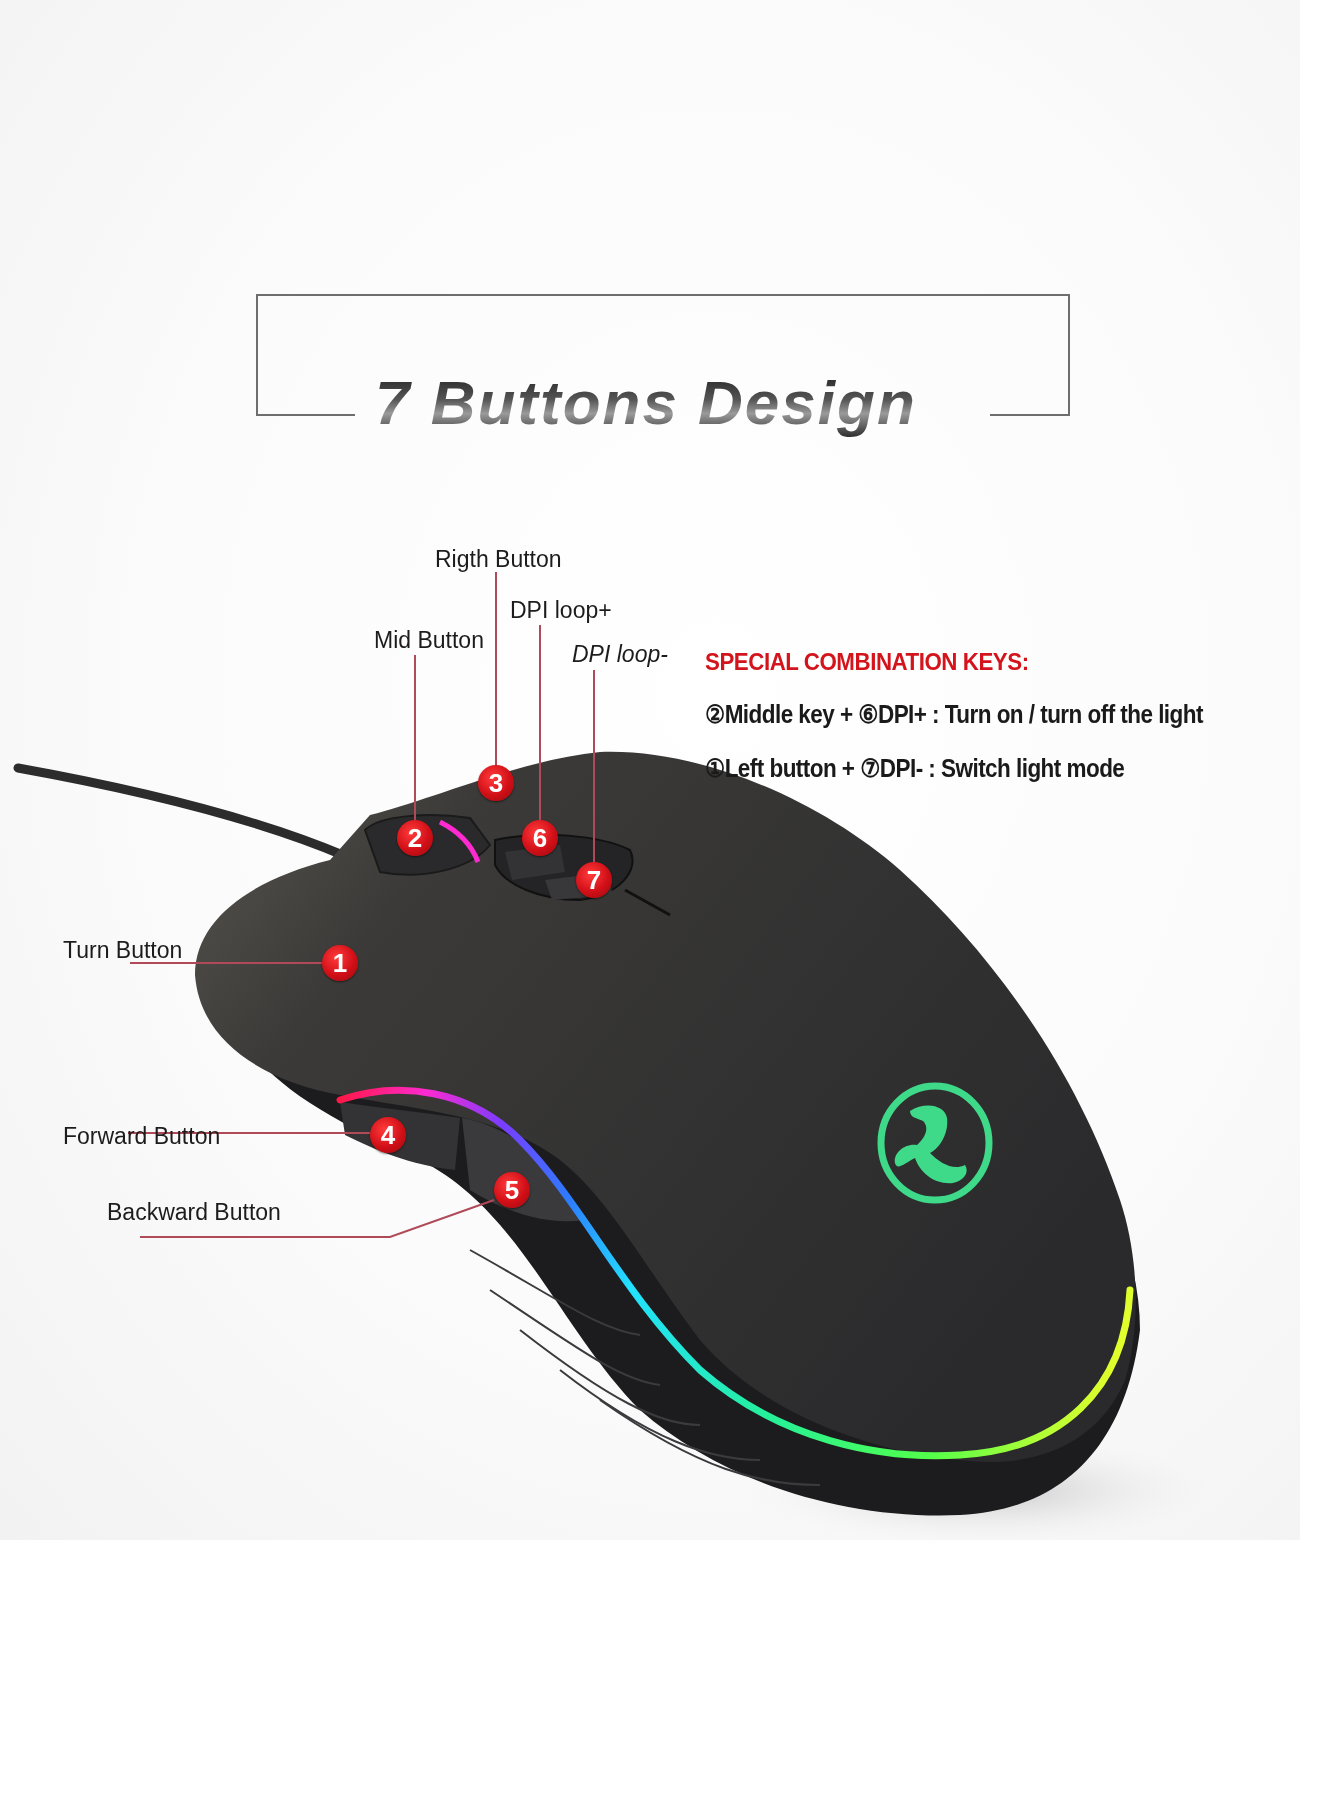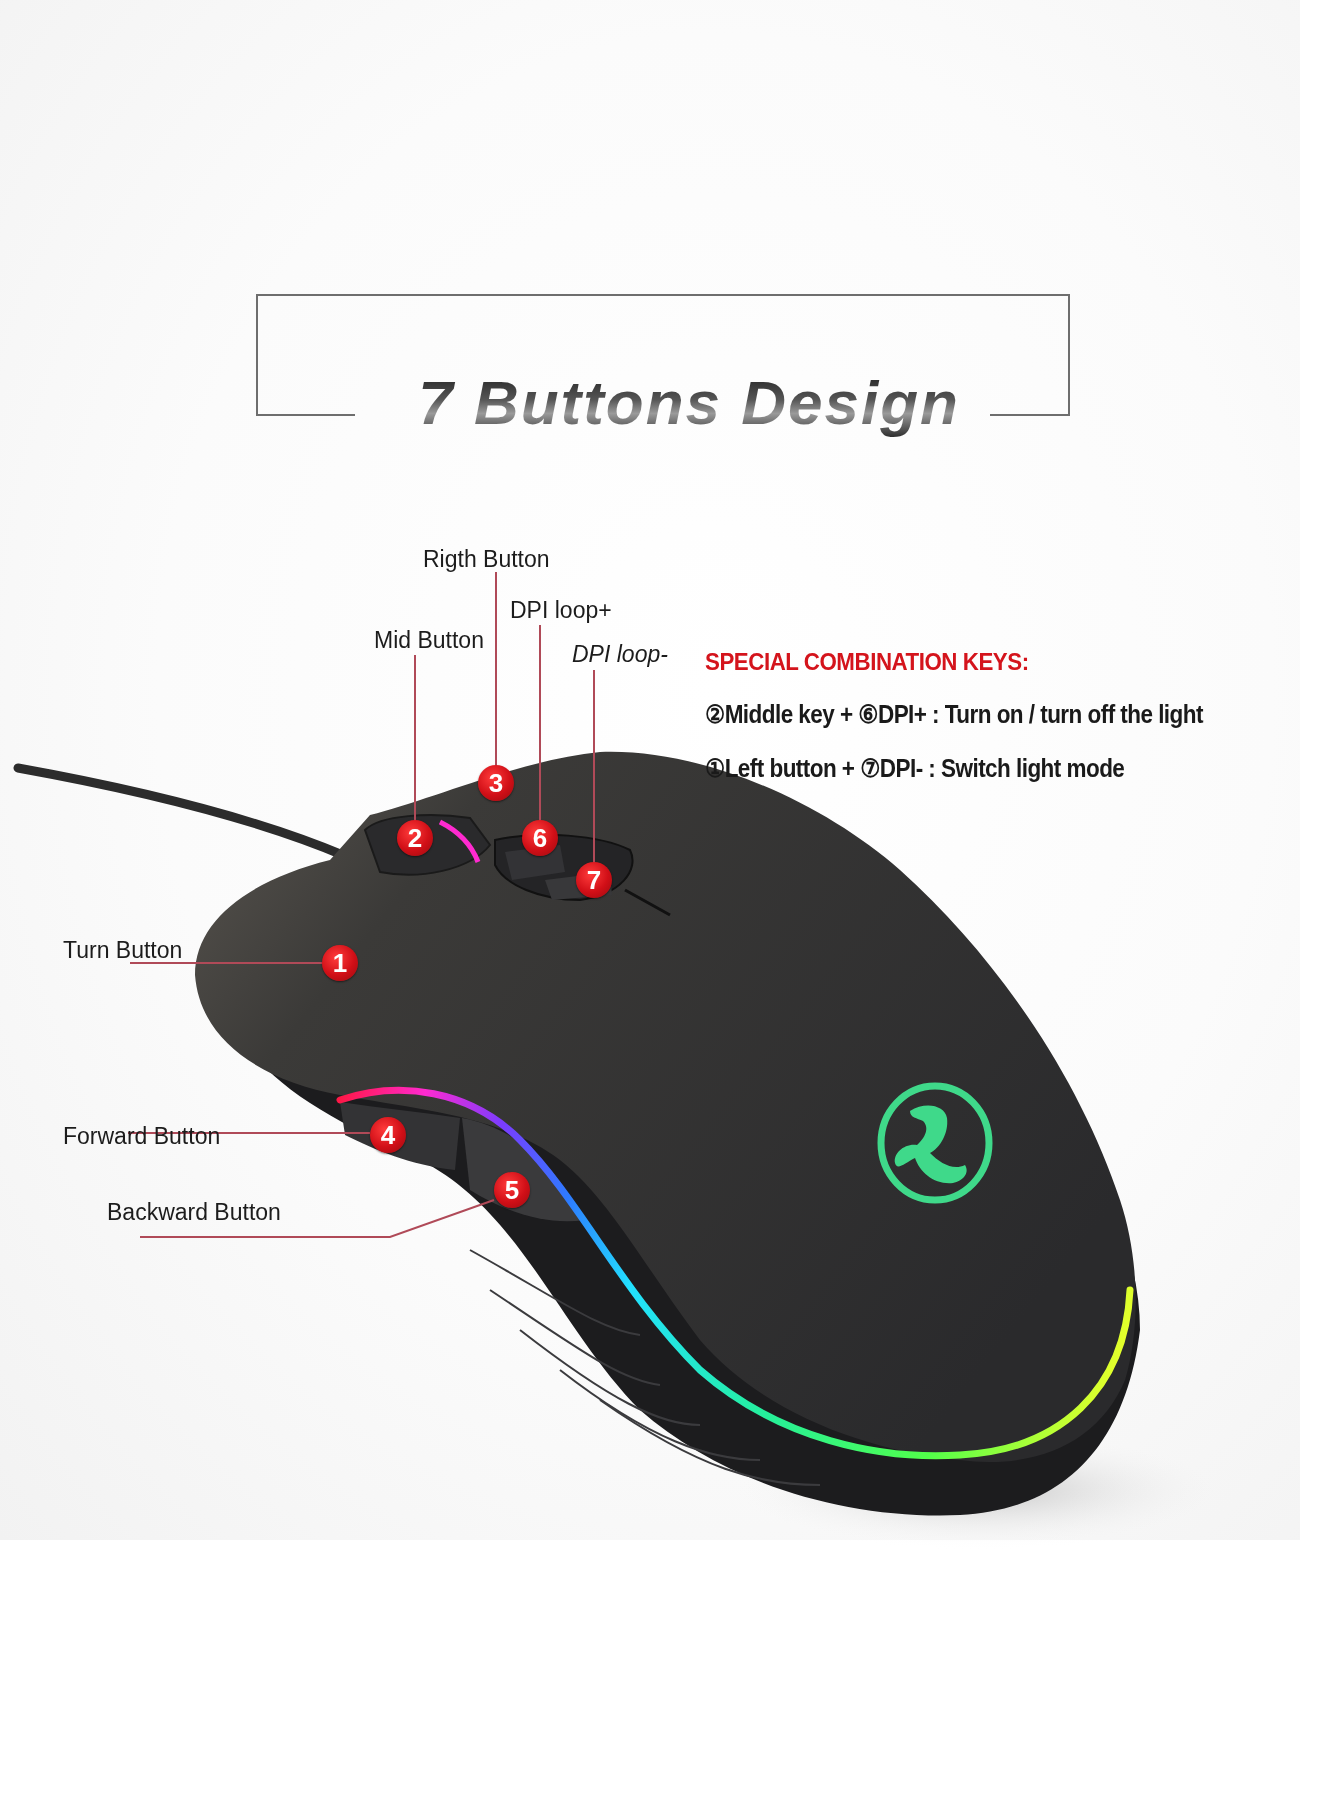--- a/index.html
+++ b/index.html
@@ -2,21 +2,21 @@
 <html><head>
 <meta charset="utf-8">
 <style>
   html, body { margin:0; padding:0; background:#ffffff; }
   body { width:1320px; height:1800px; position:relative; overflow:hidden;
          font-family:"Liberation Sans", sans-serif; }
   .stage { position:absolute; left:0; top:0; width:1320px; height:1800px; }
   .backdrop { position:absolute; left:0; top:0; width:1300px; height:1540px;
       background: radial-gradient(ellipse at 55% 45%, #ffffff 0%, #fbfbfb 55%, #f2f2f2 100%); }
   svg.art { position:absolute; left:0; top:0; }
-  .title { position:absolute; left:375px; top:368px; width:585px; text-align:right;
+  .title { position:absolute; left:375px; top:368px; width:585px; text-align:left;
       font-family:"Liberation Sans", sans-serif; font-weight:bold; font-style:italic;
       font-size:62px; letter-spacing:2px; line-height:70px;
       color:#3a3a3a;
       background: linear-gradient(180deg,#1a1a1a 0%,#555 45%,#9a9a9a 65%,#2a2a2a 100%);
       -webkit-background-clip:text; background-clip:text; -webkit-text-fill-color:transparent; }
   .lbl { position:absolute; font-family:"Liberation Sans", sans-serif; font-size:23px;
       color:#1c1c1c; white-space:nowrap; line-height:26px; }
   .combo-title { position:absolute; left:705px; top:648px; font-size:24px; font-weight:bold;
       color:#d4141c; white-space:nowrap; letter-spacing:-0.5px; transform:scaleX(0.93); transform-origin:left; }
   .combo-line { position:absolute; left:705px; font-size:25px; font-weight:bold; color:#1a1a1a;
@@ -111,21 +111,21 @@
       <line x1="540" y1="625" x2="540" y2="822"></line>
       <line x1="594" y1="670" x2="594" y2="864"></line>
       <line x1="130" y1="963" x2="322" y2="963"></line>
       <line x1="128" y1="1133" x2="370" y2="1133"></line>
       <polyline points="140,1237 390,1237 494,1200"></polyline>
     </g>
   </svg>
 
   <div class="title">7 Buttons Design</div>
 
-  <div class="lbl" style="left:423px; top:546px;">Rigth Button</div>
+  <div class="lbl" style="left:435px; top:546px;">Rigth Button</div>
   <div class="lbl" style="left:510px; top:597px;">DPI loop+</div>
   <div class="lbl" style="left:374px; top:627px;">Mid Button</div>
   <div class="lbl" style="left:572px; top:641px;font-style:italic;">DPI loop-</div>
   <div class="lbl" style="left:63px; top:937px;">Turn Button</div>
   <div class="lbl" style="left:63px; top:1103px;margin-top:20px;">Forward Button</div>
   <div class="lbl" style="left:63px; top:1199px;margin-left:44px;">Backward Button</div>
 
   <div class="combo-title">SPECIAL COMBINATION KEYS:</div>
   <div class="combo-line" style="top:700px;">②Middle key + ⑥DPI+ : Turn on / turn off the light</div>
   <div class="combo-line" style="top:754px;">①Left button + ⑦DPI- : Switch light mode</div>

